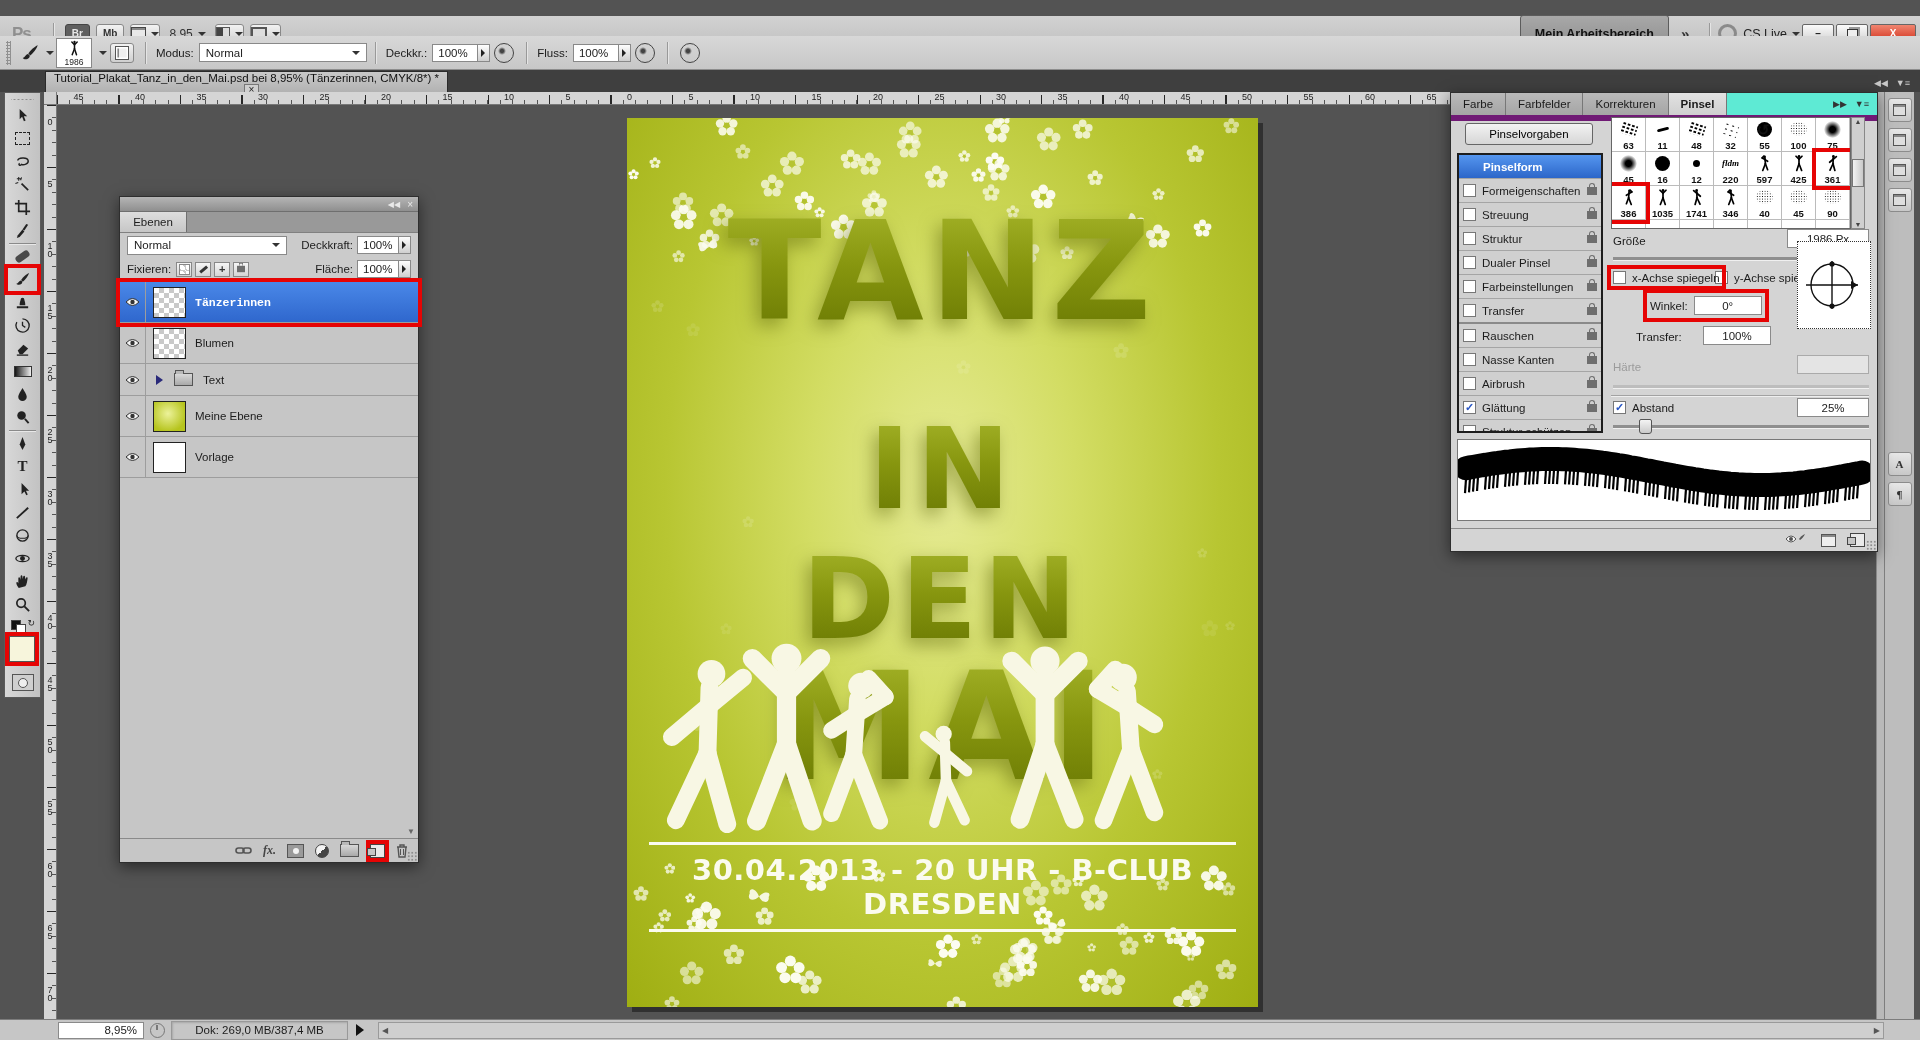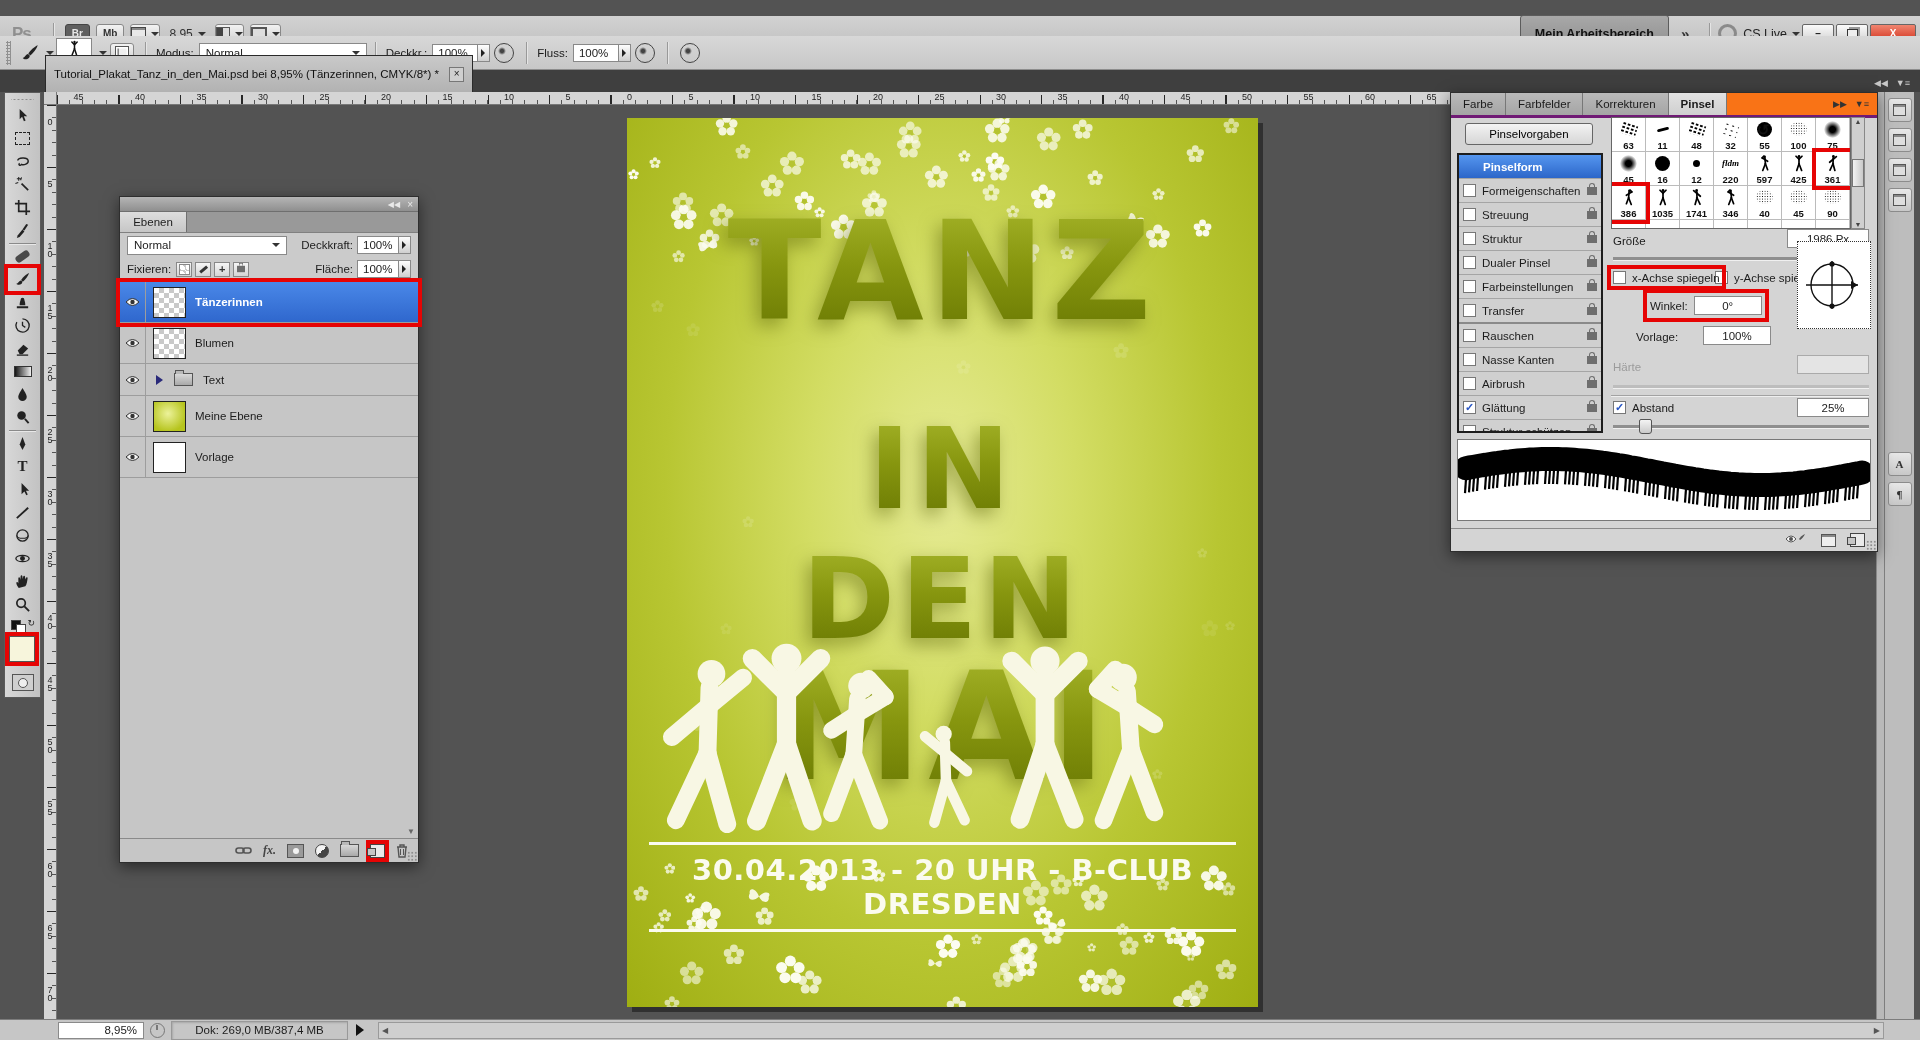--- a/index.html
+++ b/index.html
@@ -26,21 +26,21 @@
   .opt-label{font-size:11.5px;margin:0 5px 0 2px;color:#1a1a1a;}
   .field{background:#fff;border:1px solid #898989;height:18px;display:inline-flex;align-items:center;padding:0 5px;font-size:11.5px;box-sizing:border-box;}
   .spin{width:12px;height:18px;border:1px solid #898989;border-left:none;background:linear-gradient(#fdfdfd,#cfcfcf);display:inline-flex;align-items:center;justify-content:center;box-sizing:border-box;}
   .spin::after{content:"";border:4px solid transparent;border-left-color:#222;margin-left:3px;}
   .select{background:#fff;border:1px solid #898989;height:19px;display:inline-flex;align-items:center;justify-content:space-between;padding:0 6px;font-size:11.5px;box-sizing:border-box;}
   .brushpreset-box{width:34px;height:28px;border:1px solid #888;background:#fff;display:flex;flex-direction:column;align-items:center;justify-content:flex-end;font-size:8.5px;line-height:9px;margin:0 2px;}
   .round-icon{width:18px;height:18px;border:1.6px solid #444;border-radius:50%;display:inline-block;position:relative;margin:0 4px;}
   .round-icon::after{content:"";position:absolute;left:3px;top:3px;width:8px;height:8px;background:radial-gradient(#444 30%,transparent 70%);}
   
   #tabstrip{position:absolute;left:0;top:70px;width:1920px;height:22px;background:#3f3f3f;display:flex;align-items:flex-end;}
-  #doc-tab{margin-left:45px;height:20px;background:linear-gradient(#c9c9c9,#b2b2b2);border:1px solid #2a2a2a;border-bottom:none;display:flex;align-items:center;padding:8px 8px;font-size:11.5px;color:#111;}
+  #doc-tab{margin-left:45px;height:20px;background:linear-gradient(#c9c9c9,#b2b2b2);border:1px solid #2a2a2a;border-bottom:none;display:flex;align-items:center;padding:0 8px;font-size:11.5px;color:#111;flex-direction:column;}
   #doc-tab .close{margin-left:10px;width:13px;height:13px;border:1px solid #777;background:#cfcfcf;display:flex;align-items:center;justify-content:center;font-size:10px;line-height:10px;color:#222;}
   .tabstrip-icons{margin-left:auto;color:#c9c9c9;font-size:9px;display:flex;gap:8px;padding:0 10px 4px 0;}
   
   #ruler-corner{position:absolute;left:44px;top:92px;width:13px;height:13px;background:#cfcfcf;border-right:1px solid #777;border-bottom:1px solid #777;box-sizing:border-box;}
   #hruler{position:absolute;left:57px;top:92px;width:1827px;height:13px;background:#d5d5d5;border-bottom:1px solid #777;box-sizing:border-box;
     background-image:repeating-linear-gradient(90deg,rgba(40,40,40,.75) 0 1px,transparent 1px 12.3px),repeating-linear-gradient(90deg,rgba(20,20,20,.9) 0 1px,transparent 1px 61.5px);
     background-size:100% 4px,100% 9px;background-position:left bottom,left bottom;background-repeat:repeat-x;}
   #vruler{position:absolute;left:44px;top:105px;width:13px;height:914px;background:#d5d5d5;border-right:1px solid #777;box-sizing:border-box;
     background-image:repeating-linear-gradient(180deg,rgba(40,40,40,.75) 0 1px,transparent 1px 12.4px),repeating-linear-gradient(180deg,rgba(20,20,20,.9) 0 1px,transparent 1px 62px);
     background-size:4px 100%,9px 100%;background-position:right top,right top;background-repeat:repeat-y;}
@@ -81,42 +81,42 @@
   
   #layers-panel{position:absolute;left:119px;top:196px;width:300px;height:667px;background:#cbcbcb;border:1px solid #2e2e2e;box-shadow:0 4px 14px rgba(0,0,0,.5);box-sizing:border-box;z-index:20;}
   #lp-titlebar{height:14px;background:linear-gradient(#b5b5b5,#8f8f8f);border-bottom:1px solid #6f6f6f;display:flex;justify-content:flex-end;align-items:center;font-size:8px;color:#e9e9e9;gap:7px;padding:0 5px;}
   #lp-tabrow{height:20px;background:#999;display:flex;border-bottom:1px solid #808080;}
   #lp-tab{width:66px;background:linear-gradient(#dedede,#c6c6c6);border-right:1px solid #6f6f6f;display:flex;align-items:center;justify-content:center;font-size:11.5px;}
   .lp-row{display:flex;align-items:center;padding:0 7px;height:24px;}
   .lock-ico{width:14px;height:13px;border:1px solid #888;background:linear-gradient(#f5f5f5,#d5d5d5);margin-right:3px;display:flex;align-items:center;justify-content:center;}
   #layers-list{background:#c6c6c6;}
   .layer-row{display:flex;align-items:center;height:40px;border-bottom:1px solid #9d9d9d;background:#c6c6c6;}
   .layer-row.group{height:31px;}
-  .layer-row.selected{background:linear-gradient(#4a88e8,#2f67cd);color:#fff;font-weight:bold;}
+  .layer-row.selected{background:linear-gradient(#4a88e8,#2f67cd);color:#fff;font-weight:bold;font-family:Liberation Mono, monospace;}
   .eye-cell{width:25px;align-self:stretch;border-right:1px solid #9d9d9d;display:flex;align-items:center;justify-content:center;}
   .thumb{width:33px;height:31px;border:1px solid #222;margin:0 9px 0 7px;box-sizing:border-box;}
   .thumb.checker,.mini-checker{background-color:#fff;background-image:linear-gradient(45deg,#c9c9c9 25%,transparent 25%,transparent 75%,#c9c9c9 75%),linear-gradient(45deg,#c9c9c9 25%,transparent 25%,transparent 75%,#c9c9c9 75%);background-size:10px 10px;background-position:0 0,5px 5px;}
   .thumb.green{background:radial-gradient(circle at 45% 40%,#ecf29a,#b6c41d 75%);}
   .thumb.white{background:#fff;}
   .grp-tri{width:0;height:0;border:5px solid transparent;border-left:7px solid #2a2a7a;margin:0 6px 0 10px;}
   .folder{width:17px;height:11px;background:linear-gradient(#d8d8d8,#a9a9a9);border:1px solid #555;position:relative;margin-right:10px;}
   .folder::before{content:"";position:absolute;left:0;top:-4px;width:7px;height:3px;background:#b9b9b9;border:1px solid #555;border-bottom:none;}
   .layer-name{font-size:11.5px;}
   #lp-bottombar{position:absolute;left:0;right:0;bottom:0;height:23px;background:#c6c6c6;border-top:1px solid #8a8a8a;display:flex;align-items:center;justify-content:flex-end;gap:11px;padding:0 10px;}
   .lpi{color:#555;display:flex;align-items:center;justify-content:center;}
   .i-mask{width:15px;height:12px;background:#9a9a9a;border:1px solid #555;display:flex;align-items:center;justify-content:center;}
   .i-mask::after{content:"";width:6px;height:6px;background:#f3f3f3;border-radius:50%;}
   .i-adj{width:12px;height:12px;border-radius:50%;border:1px solid #444;background:linear-gradient(135deg,#f4f4f4 50%,#444 50%);}
   .i-new{width:13px;height:12px;border:1px solid #444;background:#e9e9e9;position:relative;}
   .i-new::after{content:"";position:absolute;left:-4px;top:3px;width:7px;height:6px;background:#c6c6c6;border:1px solid #444;}
   #lp-scroll-arrow{position:absolute;right:3px;bottom:26px;font-size:8px;color:#666;}
   .corner-grip{position:absolute;right:1px;bottom:1px;width:10px;height:10px;background-image:radial-gradient(#8d8d8d 1px,transparent 1.2px);background-size:3.5px 3.5px;}
   
   #brush-panel{position:absolute;left:1450px;top:92px;width:428px;height:460px;background:#d4d4d4;border:1px solid #2e2e2e;box-shadow:0 4px 14px rgba(0,0,0,.5);box-sizing:border-box;z-index:20;}
-  #bp-tabs{height:22px;background:#f97316;display:flex;border-bottom:3px solid #701a75;}
+  #bp-tabs{height:22px;background:#5eead4;display:flex;border-bottom:6px solid #701a75;}
   .bp-tab{padding:0 12px;display:flex;align-items:center;font-size:11.5px;background:linear-gradient(#b9b9b9,#a5a5a5);border-right:1px solid #777;color:#1b1b1b;}
   .bp-tab.active{background:linear-gradient(#e2e2e2,#cfcfcf);font-weight:bold;}
   #bp-tabs .tabicons{margin-left:auto;display:flex;gap:8px;align-items:center;padding-right:8px;color:#333;font-size:9px;}
   #presets-btn{position:absolute;left:14px;top:30px;width:128px;height:22px;border:1px solid #666;border-radius:3px;background:linear-gradient(#f3f3f3,#d6d6d6);font-size:11.5px;}
   #bp-sections{position:absolute;left:6px;top:60px;width:146px;height:280px;background:#d0d0d0;border:2px solid #1d1d1d;box-sizing:border-box;overflow:hidden;}
   .bp-sec{height:23px;display:flex;align-items:center;padding:0 4px;border-bottom:1px solid #a5a5a5;font-size:11.5px;}
   .bp-sec.selected{background:linear-gradient(#5596ef,#2c66c9);color:#fff;font-weight:bold;justify-content:flex-start;padding-left:24px;}
   .bp-sec .lock{margin-left:auto;}
   .cbx{width:13px;height:13px;background:#fff;border:1px solid #777;margin-right:6px;display:inline-flex;align-items:center;justify-content:center;font-size:11px;color:#2a57c4;font-weight:bold;box-sizing:border-box;flex:none;}
   .lock{width:10px;height:8px;background:#6e6e6e;position:relative;flex:none;}
@@ -1936,21 +1936,21 @@
         <path d="M56 32 l-7 -4 v8 z" fill="#111"></path>
         <circle cx="30" cy="11" r="2.6" fill="#111"></circle>
         <circle cx="30" cy="53" r="2.6" fill="#111"></circle>
       </svg>
     </div>
 
     <span style="position:absolute;left:196px;top:200px;display:flex;align-items:center;padding:3px;" class="annotated">
       <span style="font-size:11.5px;margin-right:6px;">Winkel:</span>
       <span class="bp-field" style="position:static;width:68px;">0°</span>
     </span>
-    <span class="bp-label" style="left:185px;top:238px;">Vorlage:</span>
+    <span class="bp-label" style="left:185px;top:238px;">Transfer:</span>
     <span class="bp-field" style="left:252px;top:233px;width:68px;">100%</span>
 
     <span class="bp-label dis" style="left:162px;top:268px;">Härte</span>
     <span class="bp-field dis" style="left:346px;top:262px;width:72px;"></span>
     <span class="slider-track dis" style="left:162px;top:292px;width:256px;"></span>
 
     <div class="hr-dark" style="top:302px;"></div>
     <span style="position:absolute;left:162px;top:308px;display:flex;align-items:center;">
       <span class="cbx">✓</span>
       <span style="font-size:11.5px;">Abstand</span>

